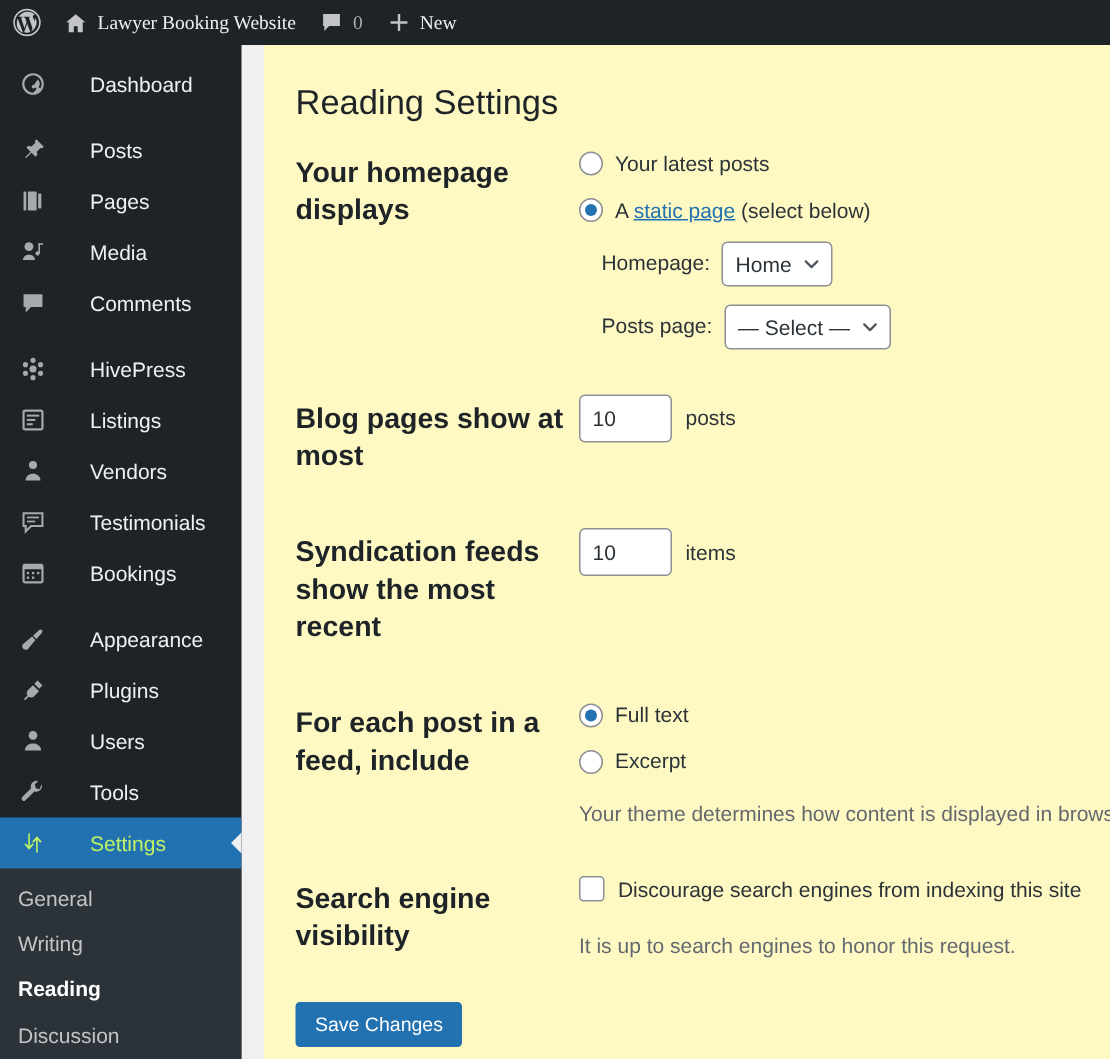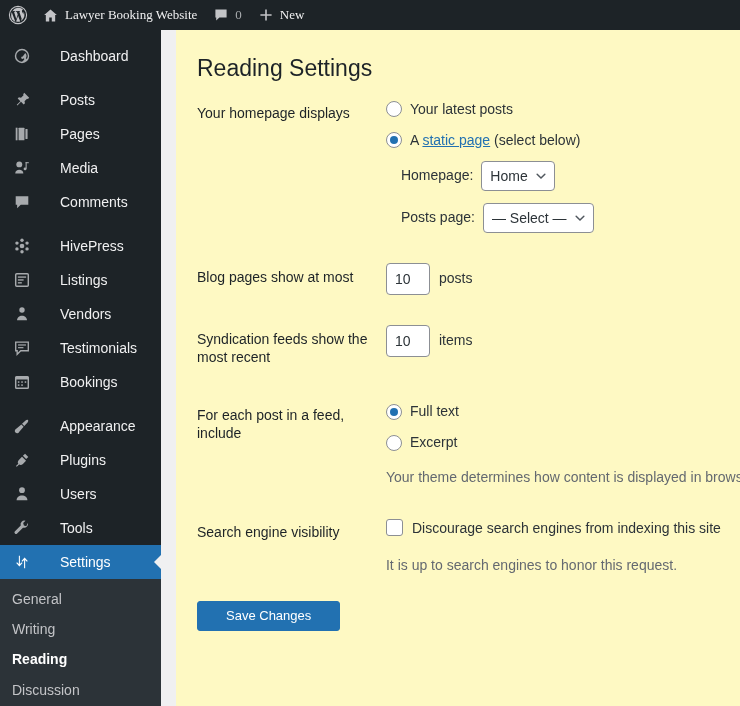--- a/index.html
+++ b/index.html
@@ -63,21 +63,21 @@
   }
   .menu-item .mi-label {
     font-size: 14px;
     line-height: 1;
     color: #f0f0f1;
   }
   .menu-item.current {
     background: #2271b1;
   }
   .menu-item.current .mi-icon,
-  .menu-item.current .mi-label { color: #ffffff; }
+  .menu-item.current .mi-label { color: #bef264; }
   .menu-item.current::after {
     content: "";
     position: absolute;
     right: -1px; top: 50%;
     transform: translateY(-50%);
     width: 0; height: 0;
     border-top: 8px solid transparent;
     border-bottom: 8px solid transparent;
     border-right: 8px solid #f0f0f1;
   }
@@ -109,22 +109,22 @@
     line-height: 1.3;
   }
 
   form.settings { padding: 0 0 0 21px; }
 
   table.form-table { border-collapse: collapse; width: 579px; }
   table.form-table th {
     width: 210px;
     text-align: left;
     vertical-align: top;
-    font-size: 14px;
-    font-weight: 400;
+    font-size: 19px;
+    font-weight: 700;
     color: #1d2327;
     padding: 20px 10px 20px 0;
     line-height: 1.3;
   }
   table.form-table td {
     vertical-align: top;
     padding: 15px 10px 15px 0;
     font-size: 14px;
     color: #2c3338;
     line-height: 1.5;
@@ -182,21 +182,21 @@
   .select-box { position: relative; display: inline-block; border-radius: 10px; }
   .select-box .chev {
     position: absolute; right: 7px; top: 50%;
     transform: translateY(-50%);
     pointer-events: none;
     color: #50575e;
   }
 
   .num-row { display: flex; align-items: center; gap: 9px; }
   input.small-text {
-    width: 44px; height: 32px;
+    width: 62px; height: 32px;
     border: 1px solid #8c8f94;
     border-radius: 4px;
     background: #fff;
     font-size: 14px;
     font-family: "Liberation Sans", sans-serif;
     color: #2c3338;
     padding: 0 8px;
   }
   .unit { font-size: 14px; color: #2c3338; }
 
@@ -221,21 +221,21 @@
 
   .submit { padding: 10px 0 0 0; }
   button.button-primary {
     background: #2271b1;
     border: 1px solid #2271b1;
     border-radius: 3px;
     color: #fff;
     font-size: 13px;
     font-family: "Liberation Sans", sans-serif;
     height: 30px;
-    padding: 0 28px;
+    padding: 0 12px;
     cursor: pointer;
     line-height: 28px;
   }
 </style>
 </head>
 <body>
 
 <div id="adminbar">
   <a class="ab-item wp-logo" href="#">
     <span>

